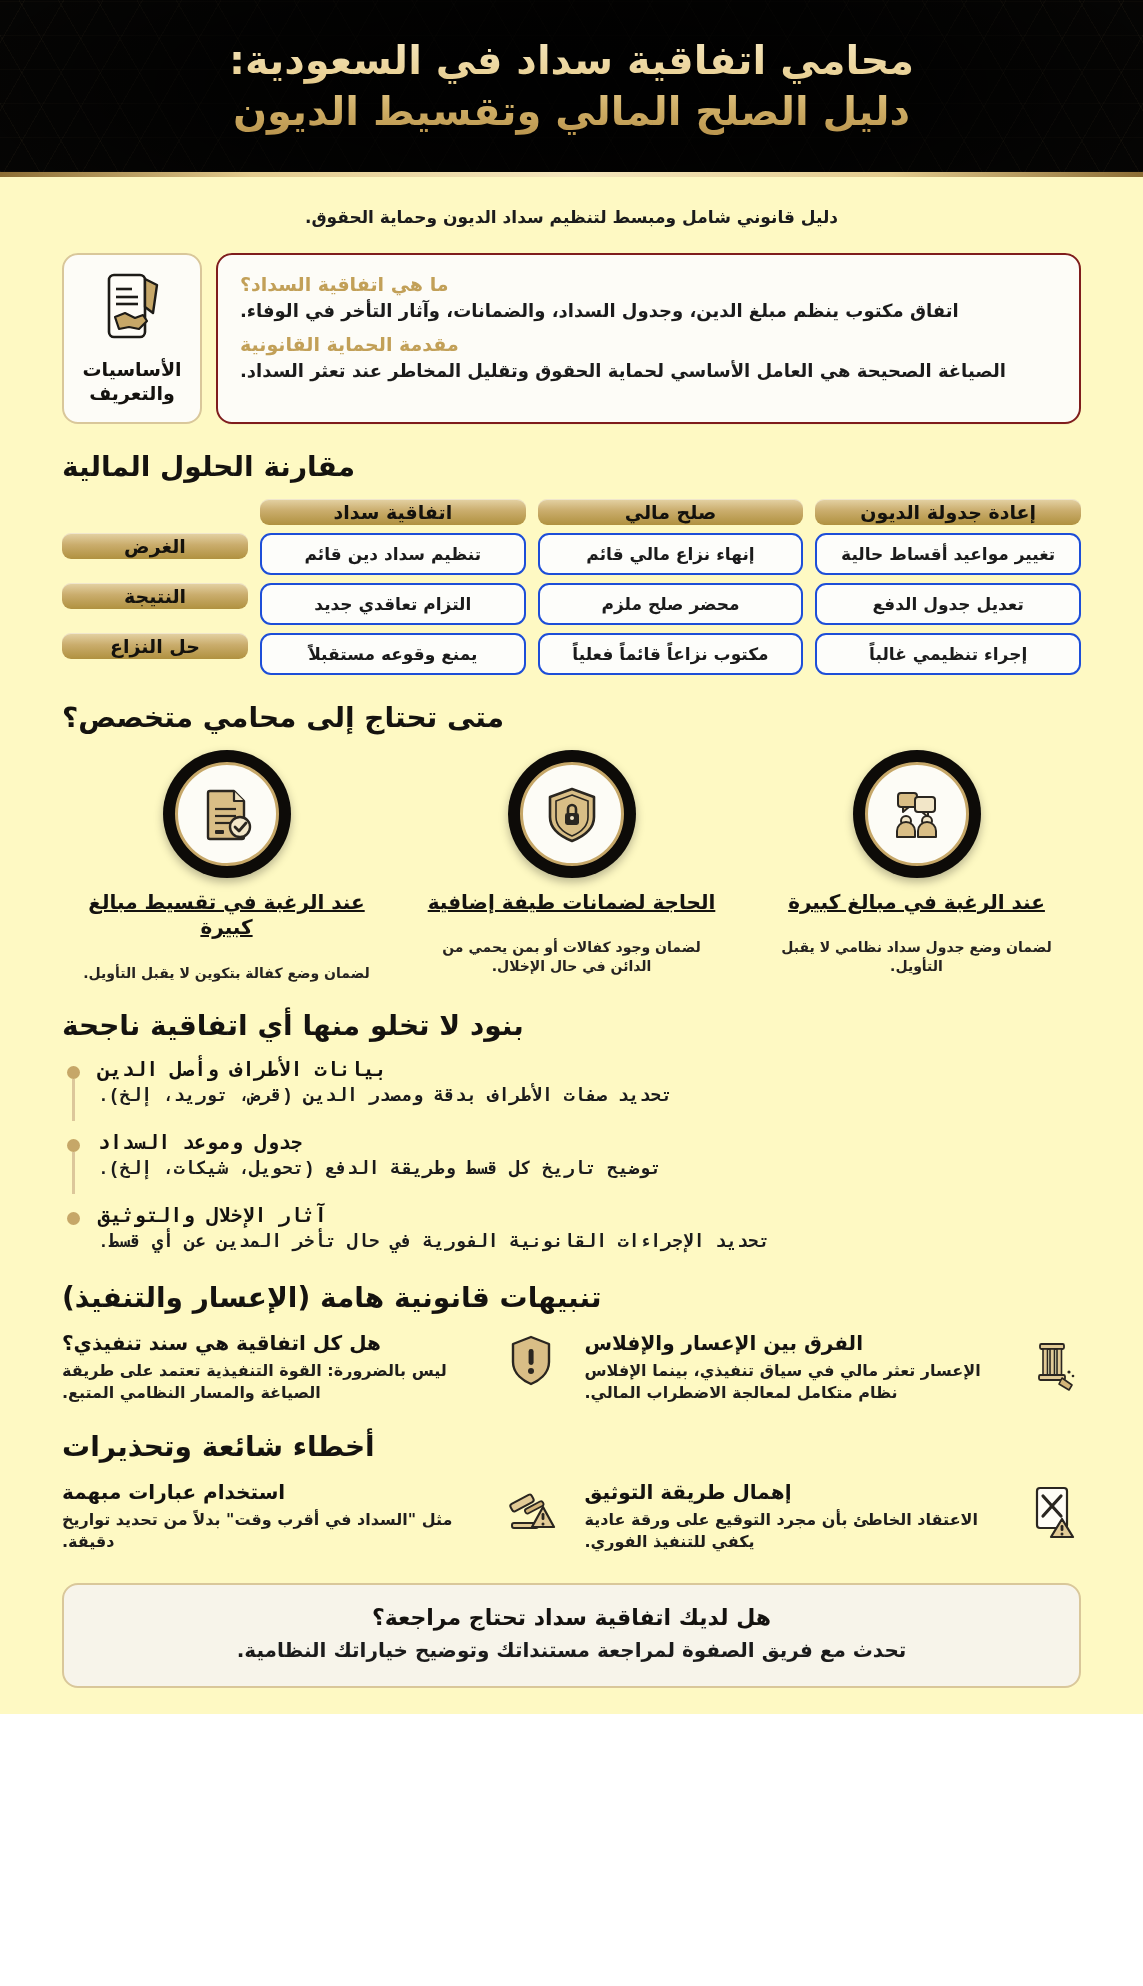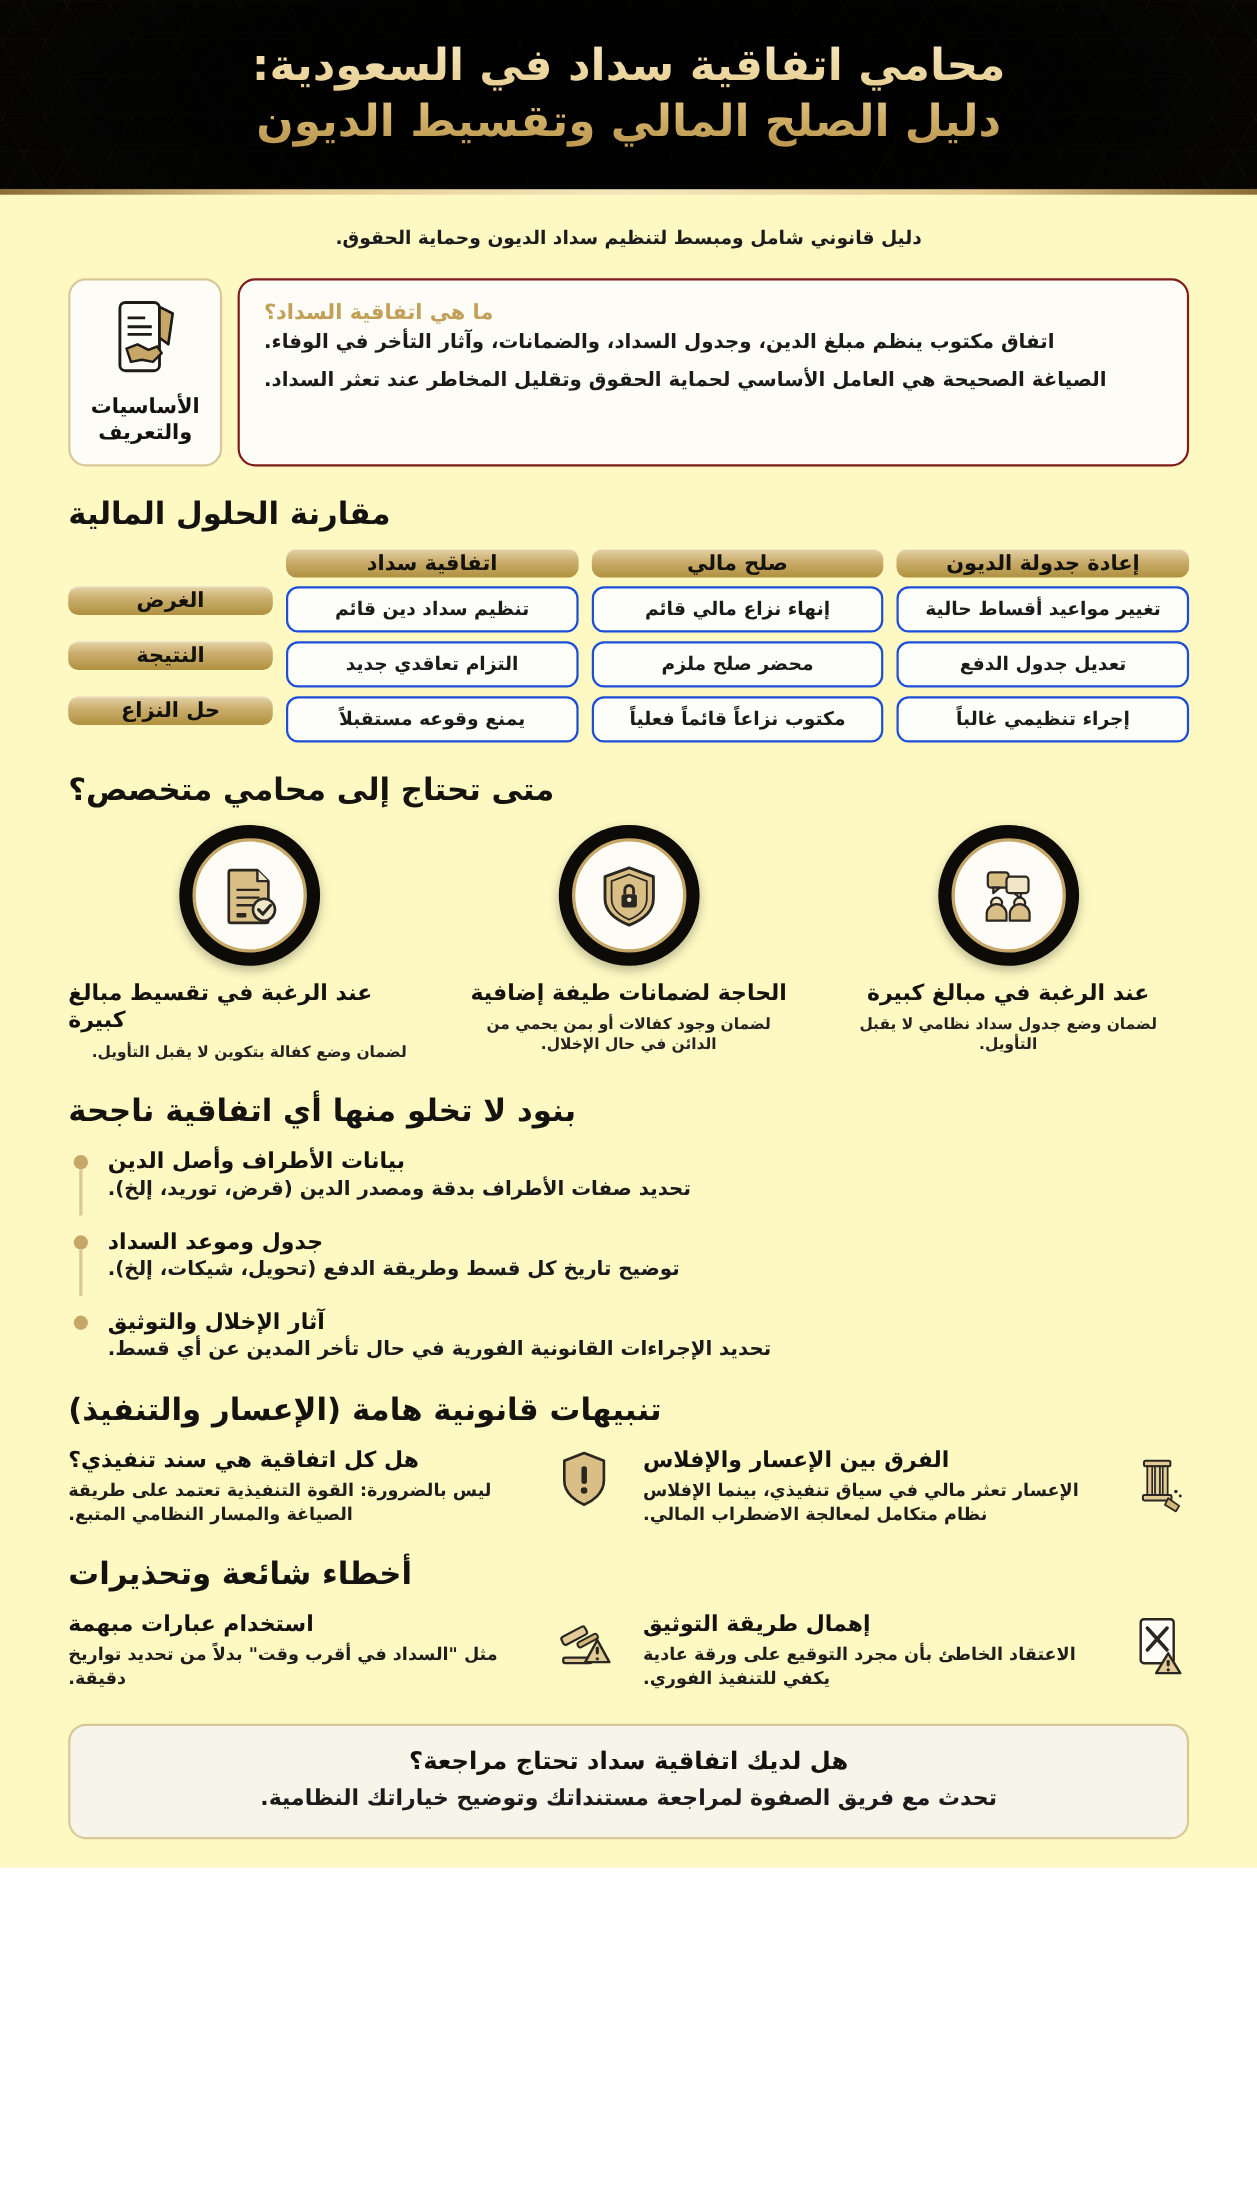--- a/index.html
+++ b/index.html
@@ -143,30 +143,30 @@
     margin-bottom:12px;
   }
   .need-ring {
     width:104px; height:104px; border-radius:50%;
     border:3px solid #c6a códigos;
     border:3px solid #c6a768;
     background:#fdfcf6;
     display:flex; align-items:center; justify-content:center;
   }
   .need-h {
-    text-align:left; font-size:20px; font-weight:bold;
-    line-height:1.28; color:#15130f; margin-bottom:7px;
+    text-align:center; font-size:20px; font-weight:bold;
+    line-height:1.28; color:#15130f; margin-bottom:23px;text-decoration:underline;
   }
   .need-p {
     text-align:center; font-size:14px; font-weight:bold;
     line-height:1.35; color:#262320; padding:0 14px;
   }
 
   
-  .clauses { position:relative; padding-left:0; padding-right:0; }
+  .clauses { position:relative; padding-left:0; padding-right:0;font-family:Liberation Mono, monospace; }
   .cl-item { display:flex; gap:14px; align-items:flex-start; margin-bottom:10px; }
   .cl-body { flex:1; text-align:left; }
   .cl-h { font-size:20px; font-weight:bold; color:#14120f; line-height:1.3; }
   .cl-p { font-size:18px; font-weight:bold; color:#1b1b1b; line-height:1.4; }
   .cl-dot-col {
     width:22px; flex:0 0 22px;
     display:flex; flex-direction:column; align-items:center;
     padding-top:8px;
   }
   .cl-dot {
@@ -211,20 +211,21 @@
   </div>
   <div class="hero-rule"></div>
 
   <div class="lede">دليل قانوني شامل ومبسط لتنظيم سداد الديون وحماية الحقوق.</div>
 
   <div class="wrap">
     <div class="basics">
       <div class="basics-card">
         <div class="b-h">ما هي اتفاقية السداد؟</div>
         <div class="b-p">اتفاق مكتوب ينظم مبلغ الدين، وجدول السداد، والضمانات، وآثار التأخر في الوفاء.</div>
+        <div class="b-h">مقدمة الحماية القانونية</div>
         <div class="b-p">الصياغة الصحيحة هي العامل الأساسي لحماية الحقوق وتقليل المخاطر عند تعثر السداد.</div>
       </div>
       <div class="basics-side">
         <span>
           <svg width="62" height="72" viewBox="0 0 62 72">
             <rect x="8" y="4" width="36" height="62" rx="5" fill="#fffdf7" stroke="#1d1b17" stroke-width="2.6"></rect>
             <path d="M44 8 L56 14 L52 42 L44 36 Z" fill="#c6a768" stroke="#1d1b17" stroke-width="2.4" stroke-linejoin="round"></path>
             <line x1="15" y1="18" x2="31" y2="18" stroke="#1d1b17" stroke-width="2.6"></line>
             <line x1="15" y1="26" x2="37" y2="26" stroke="#1d1b17" stroke-width="2.6"></line>
             <line x1="15" y1="33" x2="37" y2="33" stroke="#1d1b17" stroke-width="2.6"></line>

